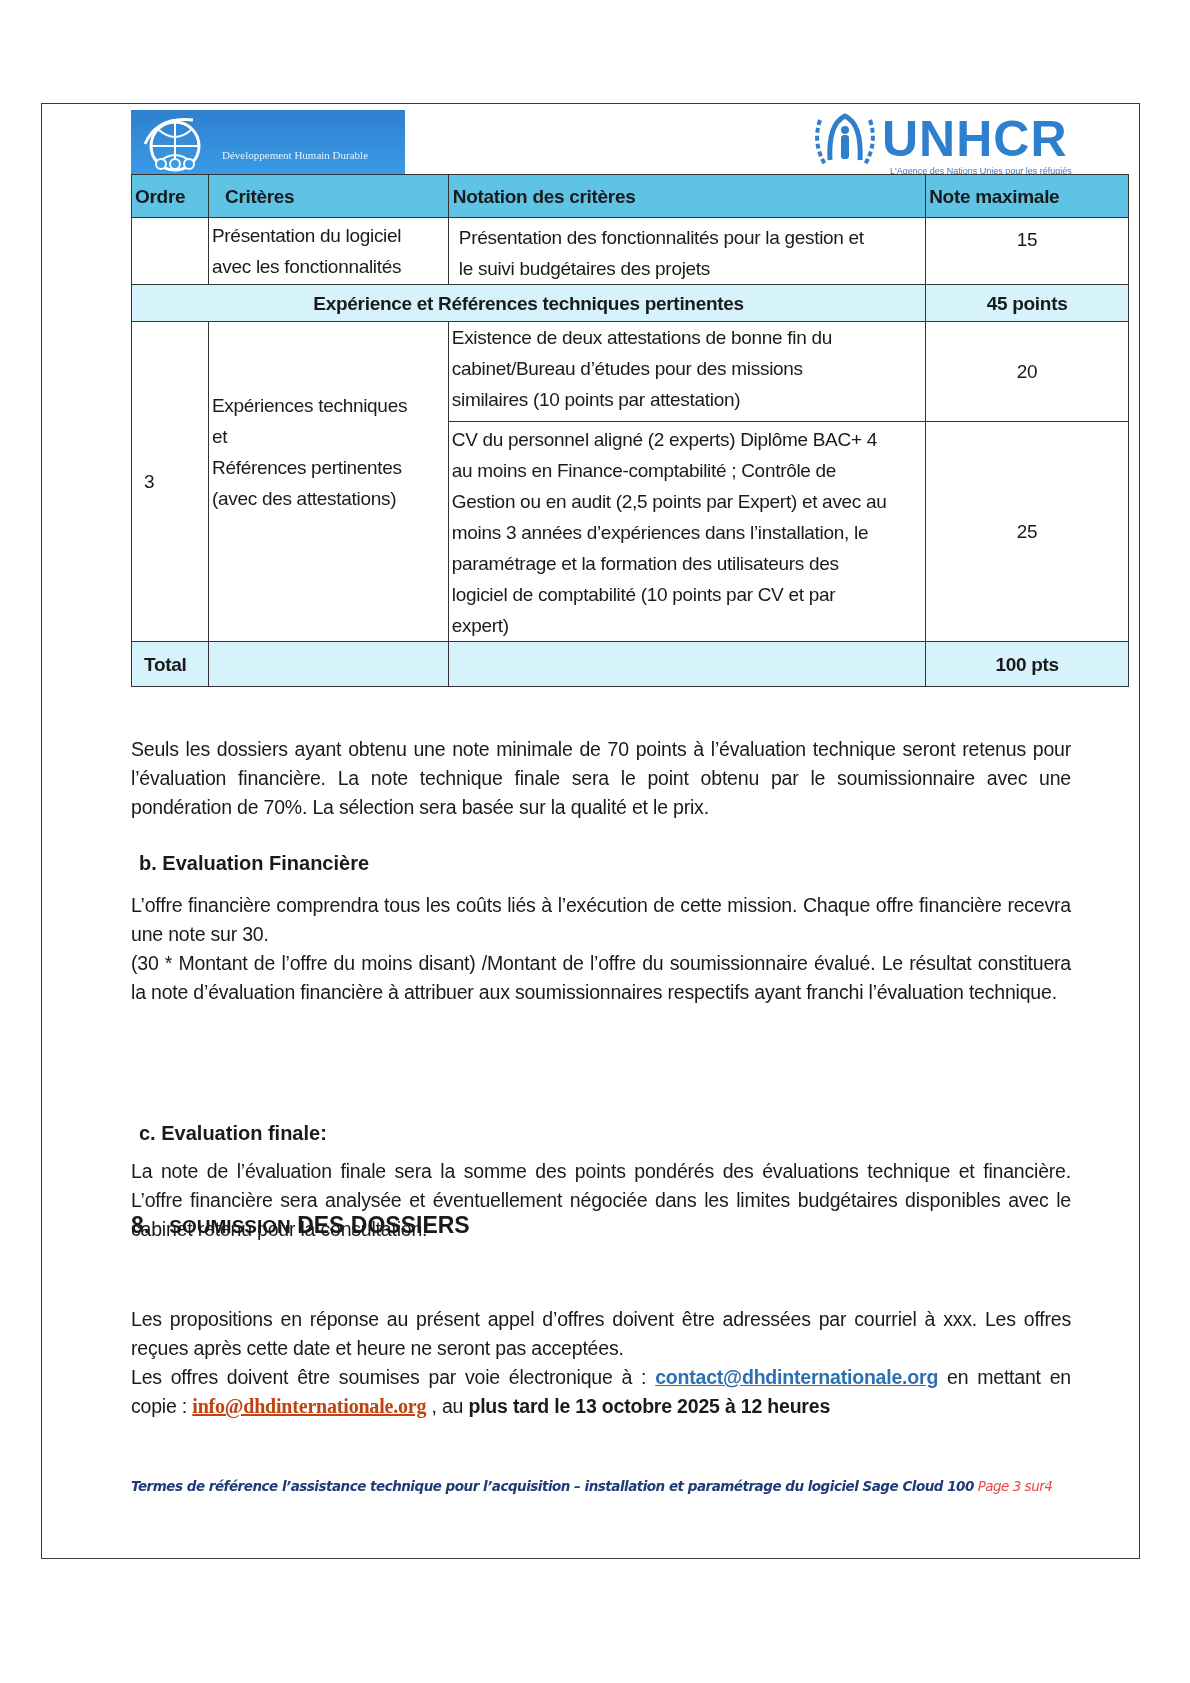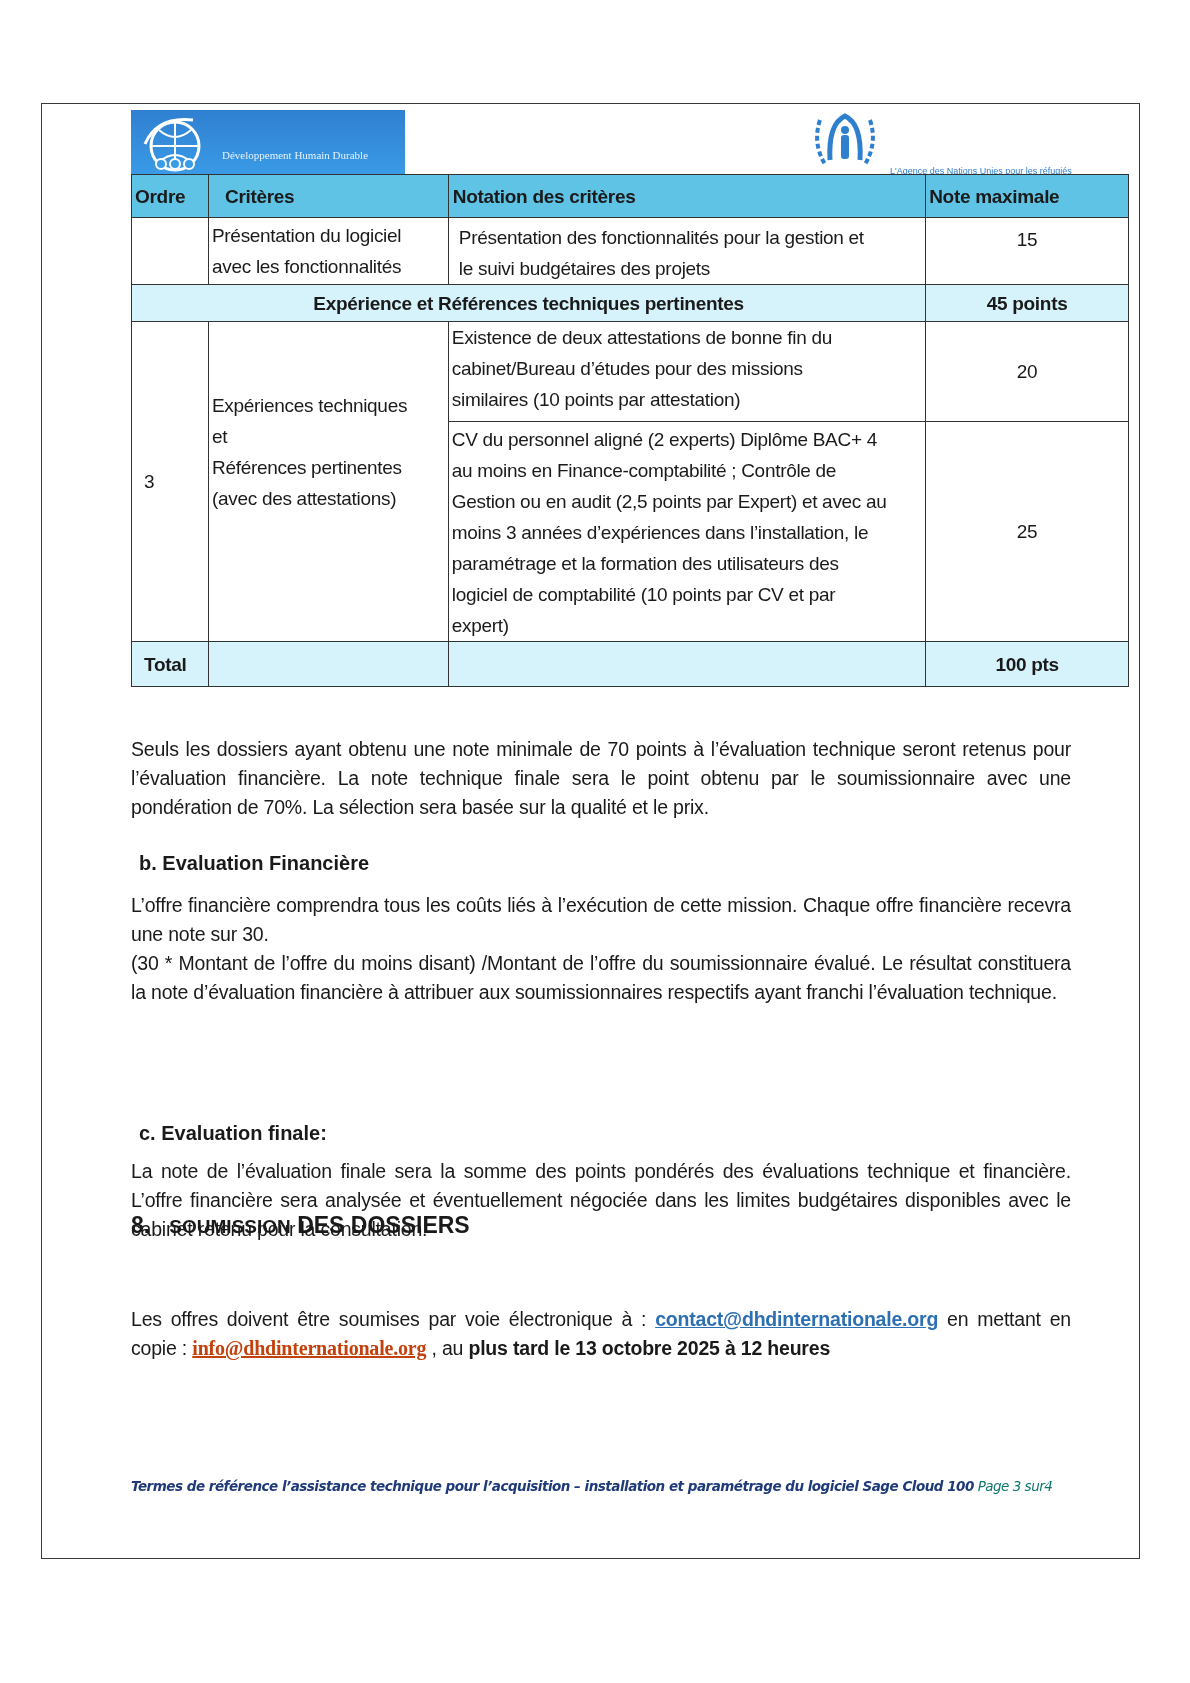--- a/index.html
+++ b/index.html
@@ -19,21 +19,21 @@
   .center{text-align:center;}
   .mid{vertical-align:middle !important;}
   .para{position:absolute;left:131px;width:940px;font-size:19.5px;line-height:29px;text-align:justify;letter-spacing:-0.2px;}
   .para p{margin:0;}
   .sub-h{position:absolute;left:139px;font-weight:bold;font-size:20px;}
   .sec-h{position:absolute;left:131px;font-weight:bold;font-size:23px;}
   .sec-h .small{font-size:19px;}
   a.mail{color:#2c6fb3;text-decoration:underline;font-weight:bold;}
   a.mail.serif{font-family:"Liberation Serif",serif;color:#c2410c;font-size:20px;}
   .footer{position:absolute;left:131px;top:1478px;width:960px;font-family:"DejaVu Sans",sans-serif;font-style:italic;font-weight:bold;font-size:13.5px;color:#1e3a78;white-space:nowrap;letter-spacing:-0.5px;}
-  .footer .pg{font-weight:normal;color:#0f766e;}
+  .footer .pg{font-weight:normal;color:#ef4444;}
 </style>
 </head>
 <body>
 
 <div class="frame"></div>
 
 <div class="logo-dhd">
   <svg width="80" height="58" viewBox="0 0 80 58">
     <circle cx="38" cy="32" r="24" fill="none" stroke="#ffffff" stroke-width="3"></circle>
     <path d="M14 32 H62 M38 8 V56 M22 16 Q38 30 54 16 M22 48 Q38 34 54 48" fill="none" stroke="#ffffff" stroke-width="2"></path>
@@ -46,20 +46,21 @@
 </div>
 
 <div class="logo-unhcr">
   <svg width="70" height="62" viewBox="0 0 70 62" style="position:absolute;left:0;top:2px;">
     <path d="M10 10 Q2 34 16 56" fill="none" stroke="#2f7fcf" stroke-width="4" stroke-dasharray="5 3"></path>
     <path d="M60 10 Q68 34 54 56" fill="none" stroke="#2f7fcf" stroke-width="4" stroke-dasharray="5 3"></path>
     <path d="M20 50 Q18 14 35 6 Q52 14 50 50" fill="none" stroke="#2f7fcf" stroke-width="5"></path>
     <circle cx="35" cy="20" r="4" fill="#2f7fcf"></circle>
     <rect x="31" y="25" width="8" height="24" rx="3" fill="#2f7fcf"></rect>
   </svg>
+  <span class="unhcr-text">UNHCR</span>
   <span class="unhcr-sub">L'Agence des Nations Unies pour les réfugiés</span>
 </div>
 
 <table class="crit">
   <colgroup>
     <col style="width:77px">
     <col style="width:240px">
     <col style="width:478px">
     <col style="width:203px">
   </colgroup>
@@ -136,20 +137,21 @@
 <div class="para" style="top:1157px">
   <p>La note de l’évaluation finale sera la somme des points pondérés des évaluations technique et financière. L’offre financière sera analysée et éventuellement négociée dans les limites budgétaires disponibles avec le cabinet retenu pour la consultation.</p>
 </div>
 
 <div class="sec-h" style="top:1212px">
   <span>8.</span>&nbsp;&nbsp;
   <span class="small">SOUMISSION</span>
   <span>DES DOSSIERS</span>
 </div>
 <div class="para" style="top:1305px">
+  <p>Les propositions en réponse au présent appel d’offres doivent être adressées par courriel à xxx. Les offres reçues après cette date et heure ne seront pas acceptées.</p>
   <p>
     <span>Les offres doivent être soumises par voie électronique à : </span><a class="mail" href="#">contact@dhdinternationale.org</a><span>   en mettant en copie :  </span><a class="mail serif" href="#">info@dhdinternationale.org</a><span> , au </span><b>plus tard le 13 octobre 2025 à 12 heures</b>
   </p>
 </div>
 
 <div class="footer">
   <span>Termes de référence l’assistance technique pour l’acquisition – installation et paramétrage du logiciel Sage Cloud 100</span><span class="pg"> Page 3 sur4</span>
 </div>
 
 </body></html>

